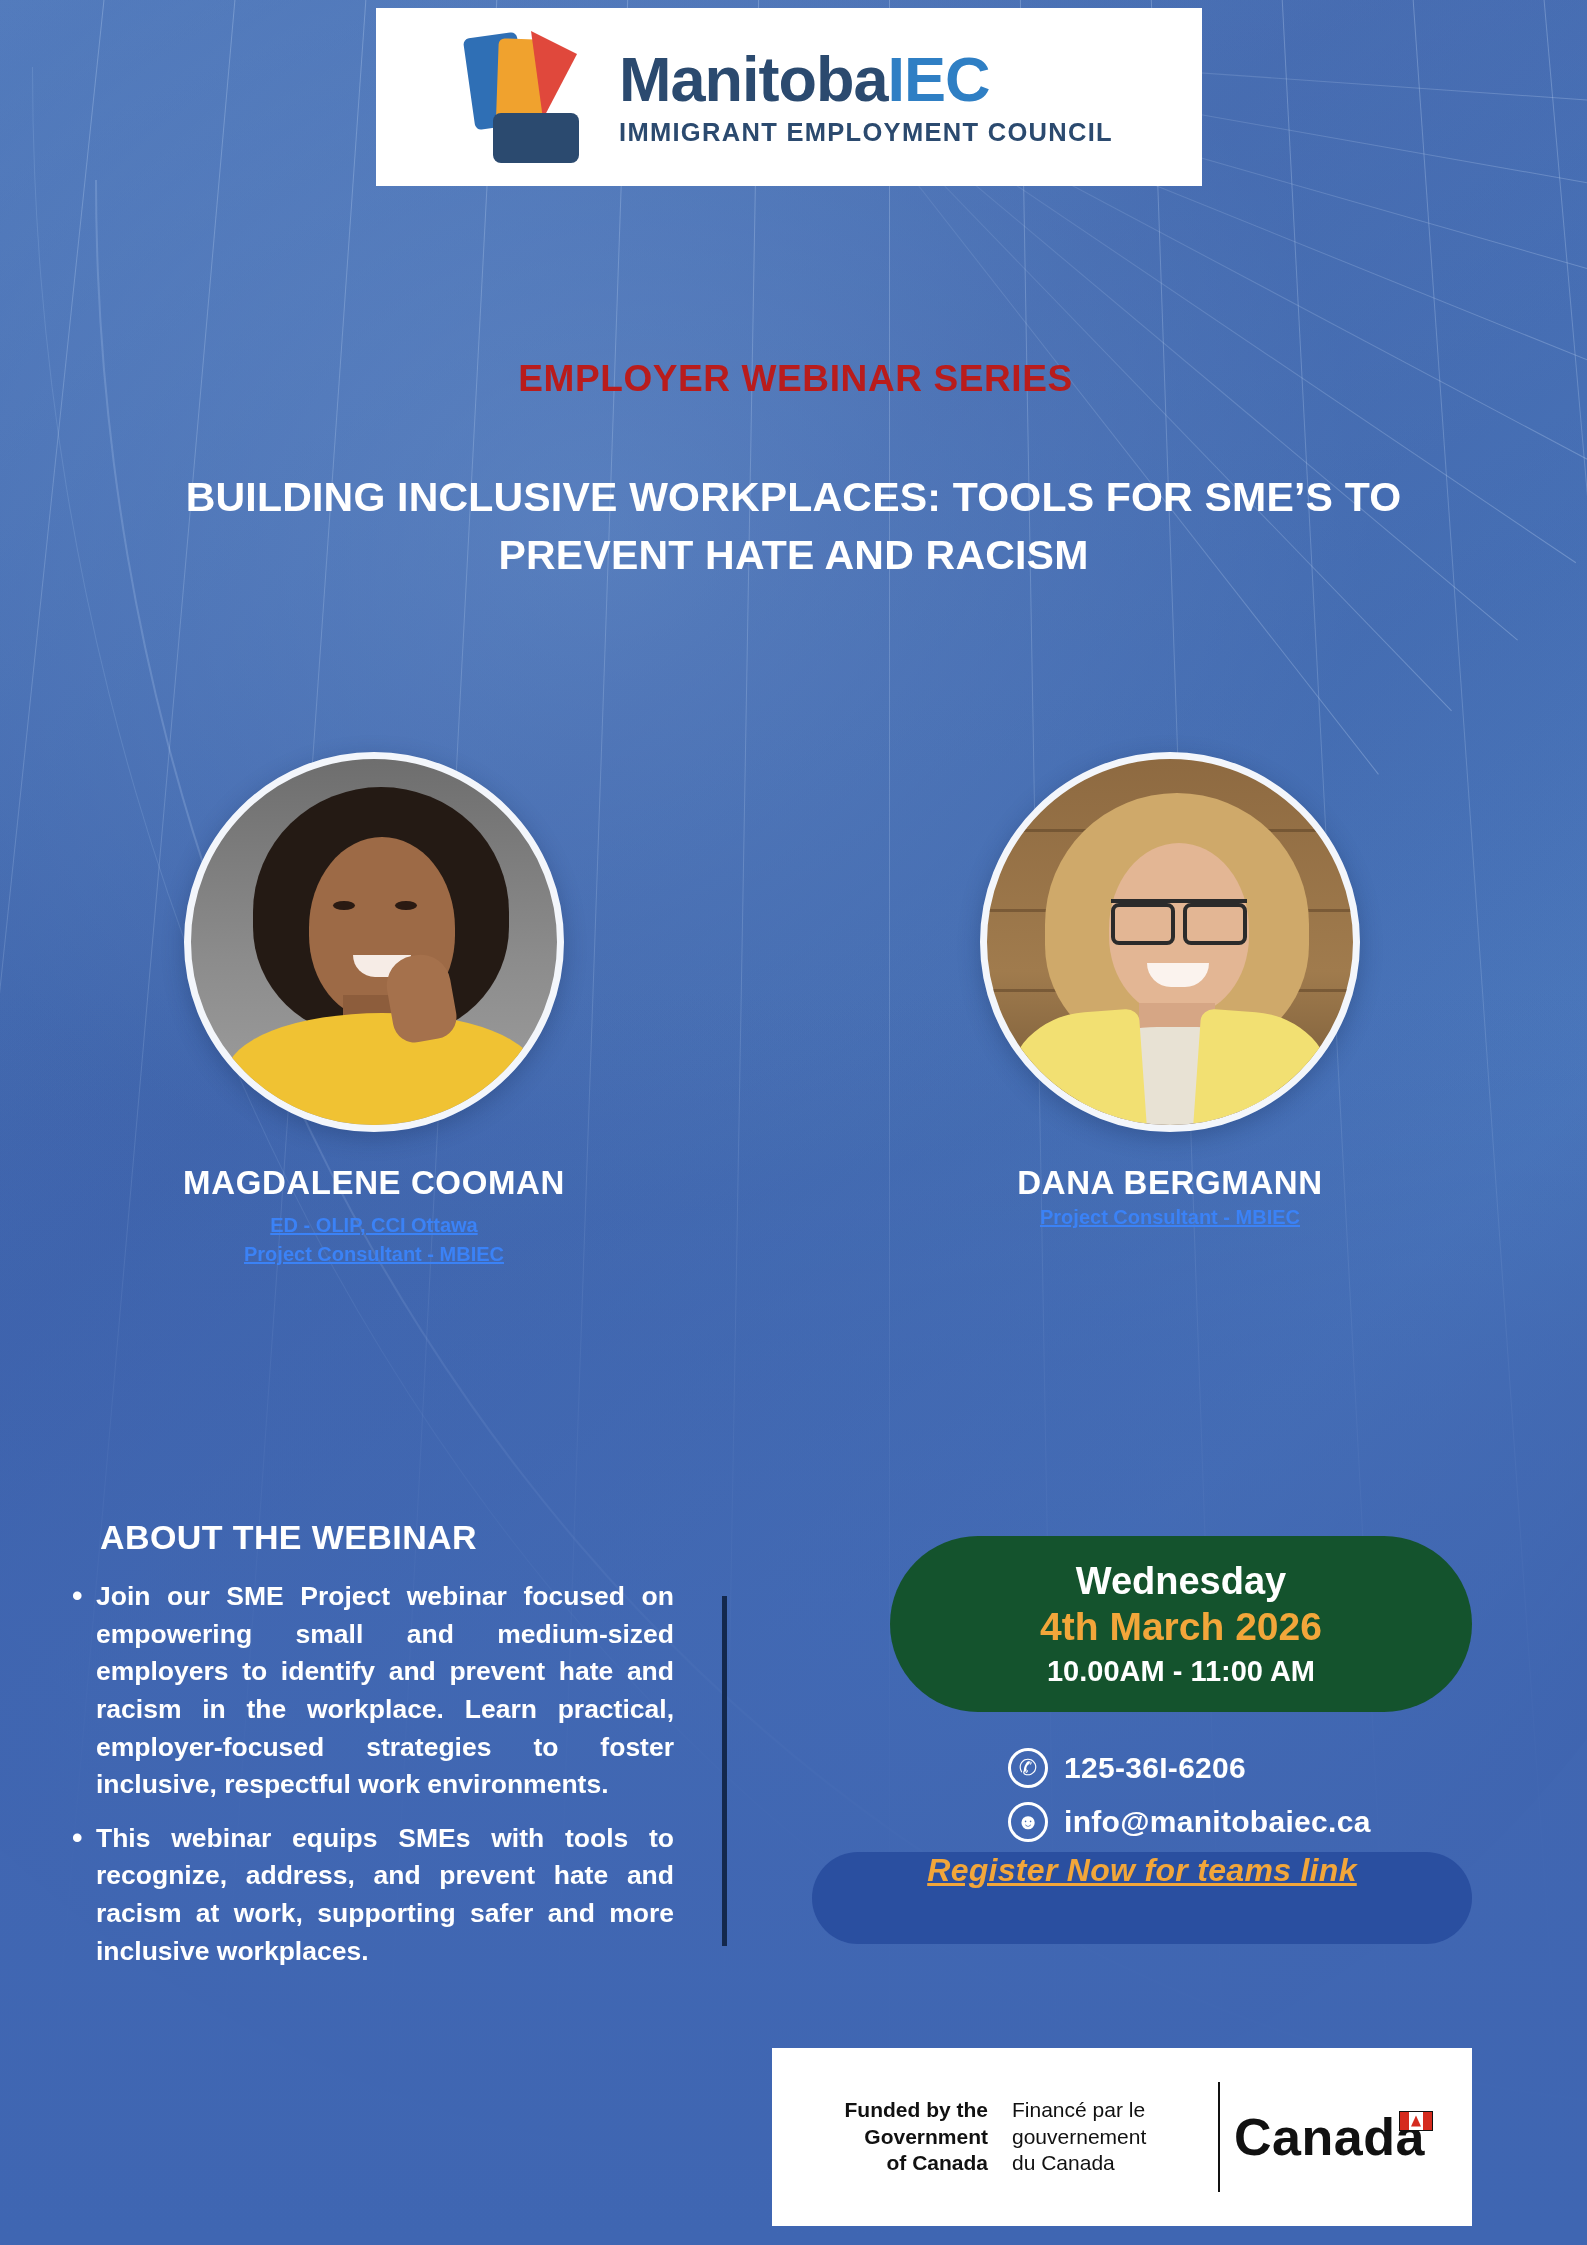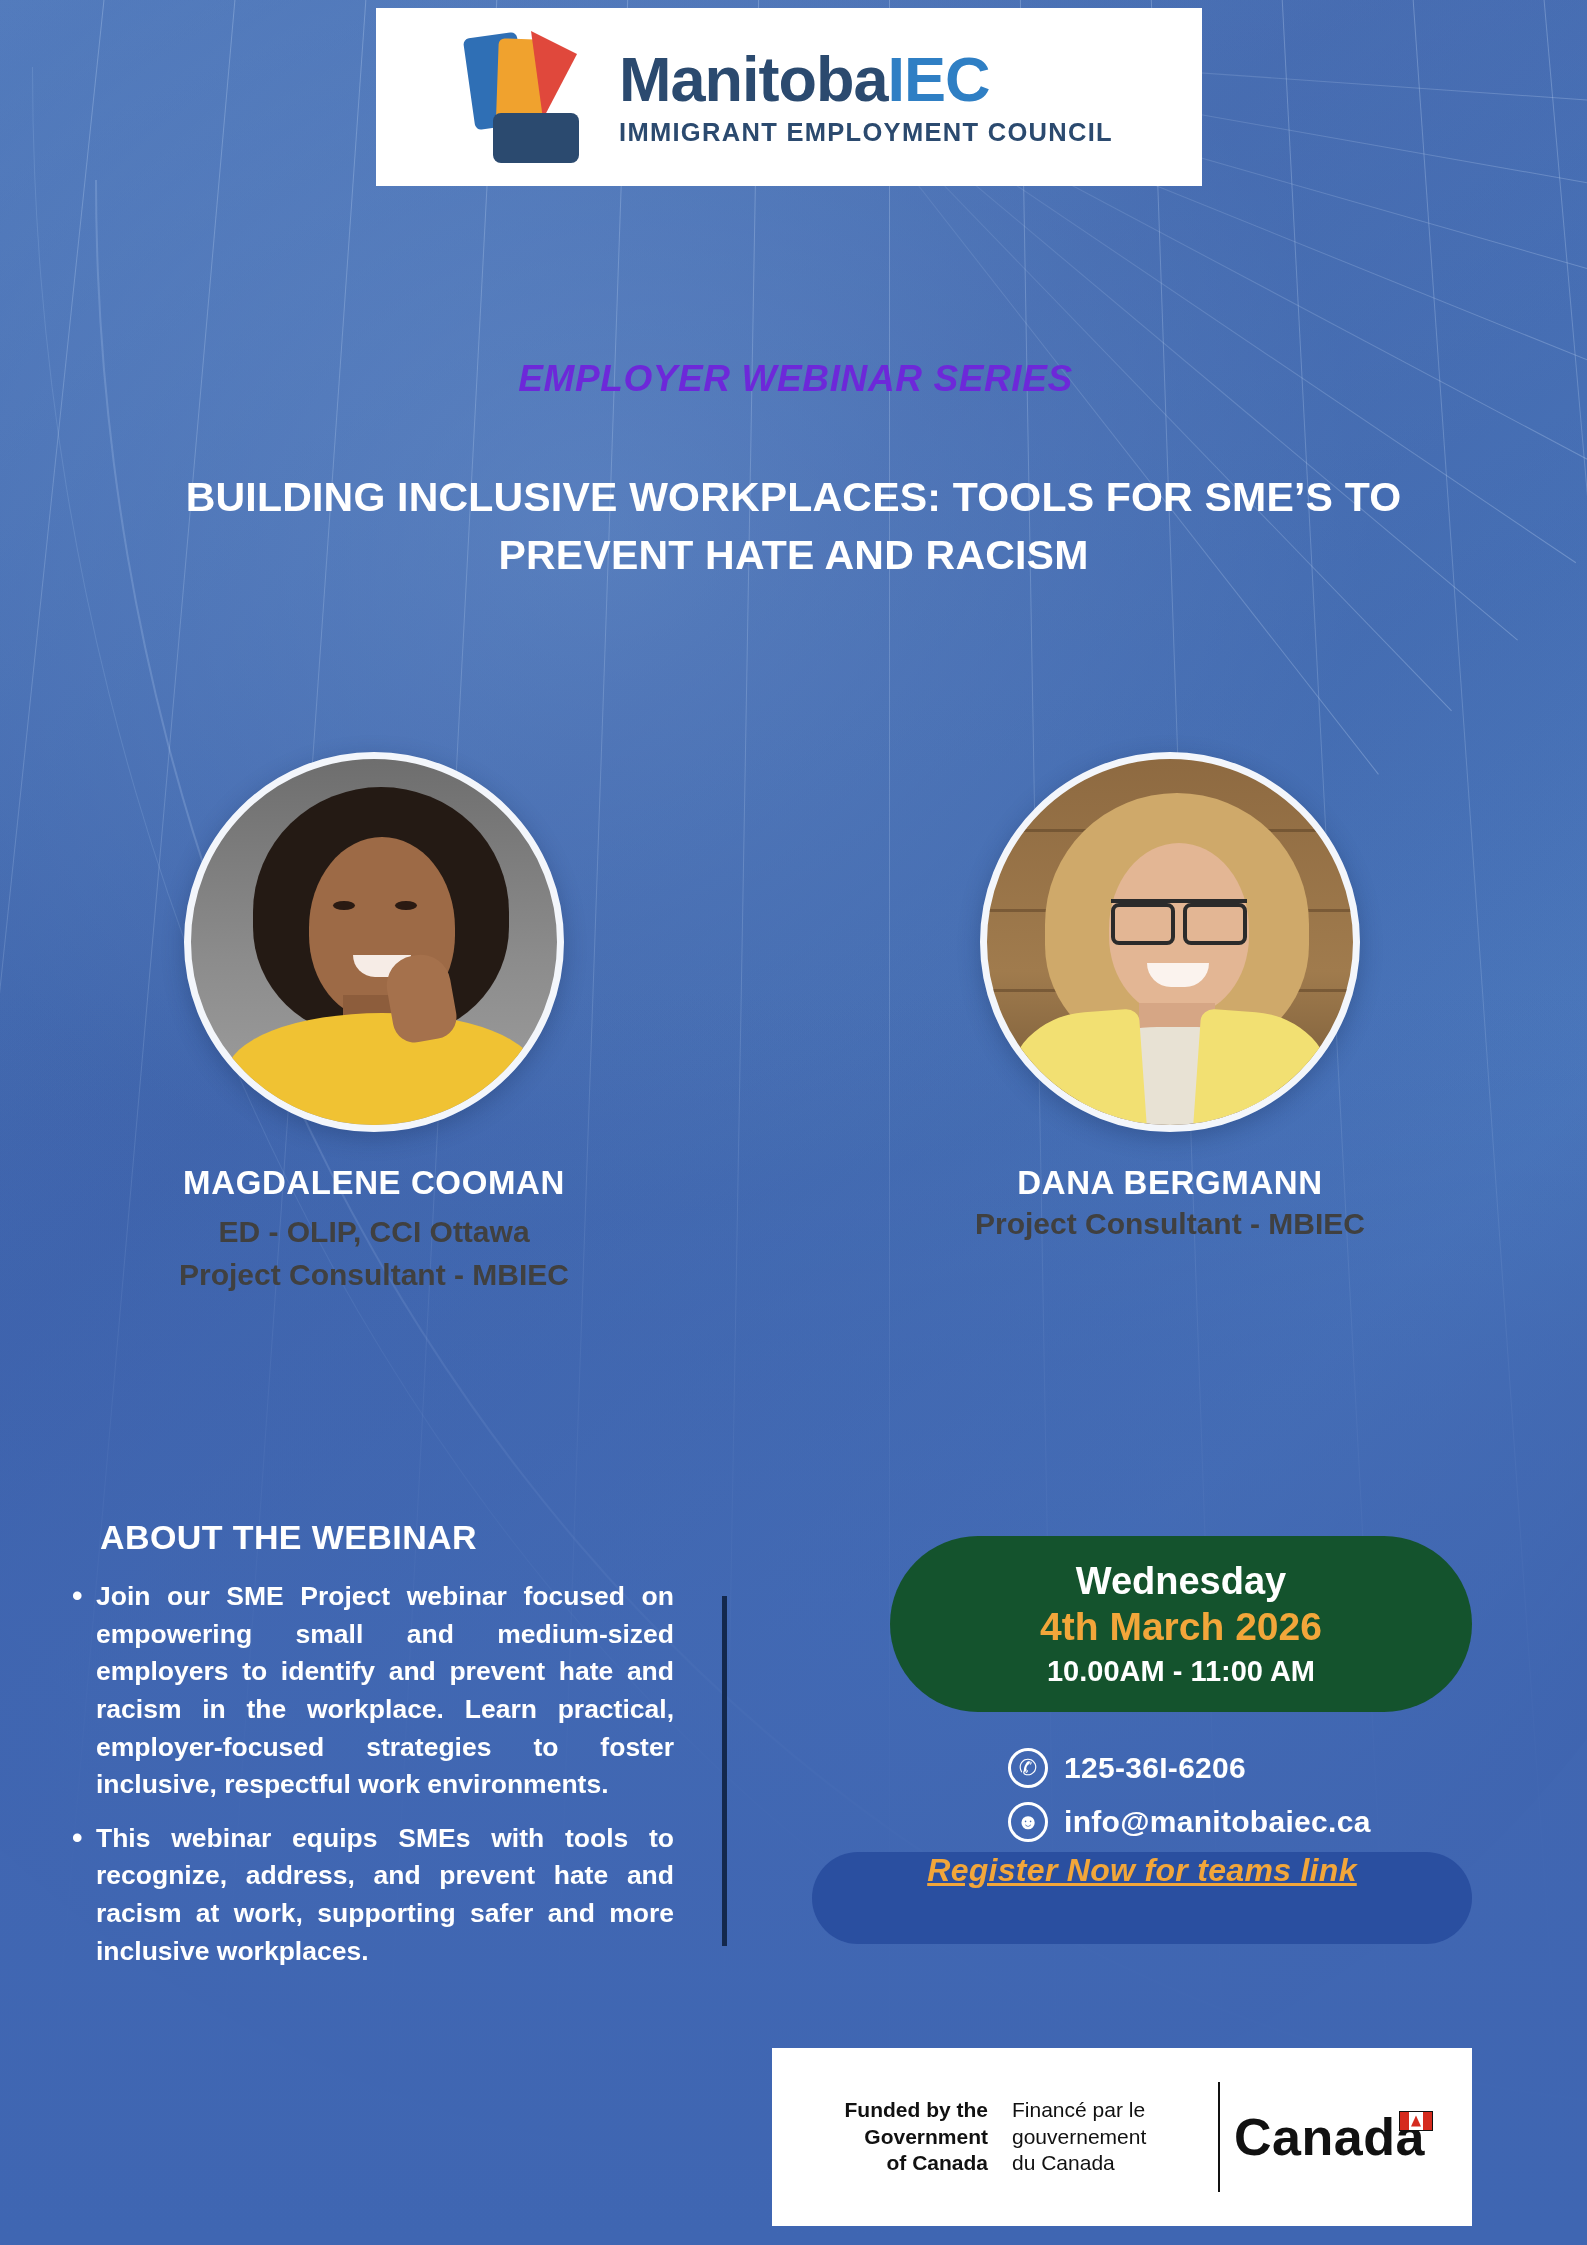--- a/index.html
+++ b/index.html
@@ -121,22 +121,21 @@
   .logo-sub {
     font-size: 25.5px; font-weight: 600; color: #2b4a6f;
     letter-spacing: 1.3px; margin-top: 6px;
   }
 
   
   .series {
     position: absolute; left: 4px; right: 0; top: 358px;
     text-align: center;
     font-size: 37px; font-weight: 800; letter-spacing: 0.6px;
-    color: #6d28d9;
-    font-style: italic;
+    color: #b91c1c;
   }
   .title {
     position: absolute; left: 180px; right: 180px; top: 468px;
     text-align: center;
     font-size: 41px; font-weight: 800; line-height: 1.42;
     color: #ffffff; letter-spacing: 0.2px;
   }
 
   
   .speaker { position: absolute; text-align: center; }
@@ -179,21 +178,21 @@
   .pB .blouse { position: absolute; left: 92px; bottom: -6px; width: 196px; height: 104px; background: #e8e2d4; border-radius: 40% 40% 0 0; }
   .pB .jacketL { position: absolute; left: 20px; bottom: -10px; width: 136px; height: 122px; background: #f2e072; border-radius: 60% 10% 0 0; transform: rotate(-4deg); }
   .pB .jacketR { position: absolute; right: 20px; bottom: -10px; width: 136px; height: 122px; background: #f2e072; border-radius: 10% 60% 0 0; transform: rotate(4deg); }
 
   .sp-name {
     margin-top: 32px;
     font-size: 33px; font-weight: 700; color: #ffffff; letter-spacing: 0.6px;
   }
   .sp-role {
     margin-top: 10px;
-    font-size: 30px; font-weight: 700; color: #404040; line-height: 1.35;
+    font-size: 20px; font-weight: 700; color: #3b82f6; line-height: 1.35; text-decoration: underline;
   }
 
   
   .about-head {
     position: absolute; left: 100px; top: 1518px;
     font-size: 34px; font-weight: 800; color: #ffffff; letter-spacing: 0.4px;
   }
   .about-body {
     position: absolute; left: 62px; top: 1578px; width: 612px;
     color: #ffffff;

